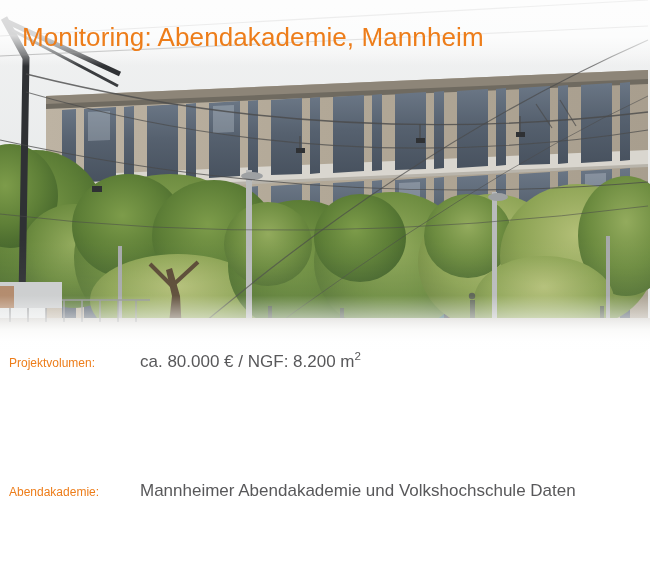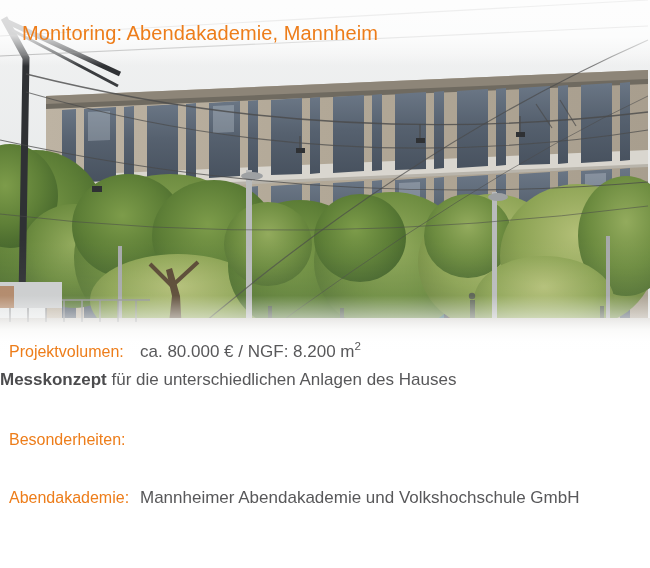--- a/index.html
+++ b/index.html
@@ -56,21 +56,21 @@
         rgba(255,255,255,0.40) 82%,
         rgba(255,255,255,0.00) 100%);
     pointer-events: none;
   }
 
   
   .title {
     position: absolute;
     left: 22px;
     top: 22px;
-    font-size: 20px;
+    font-size: 26px;
     font-weight: 400;
     letter-spacing: 0.1px;
     color: #ED7D1A;
     white-space: nowrap;
     z-index: 5;
   }
 
   
   .info {
     position: absolute;
@@ -83,23 +83,24 @@
     display: flex;
     align-items: baseline;
     line-height: 28px;
     min-height: 28px;
   }
   .row .label {
     width: 140px;
     padding-left: 9px;
     flex: 0 0 140px;
     color: #ED7D1A;
-    font-size: 16px;
+    font-size: 12px;
     font-weight: 400;
     white-space: nowrap;
+    margin-top: 11px;
   }
   .row .value {
     color: #58585A;
     font-size: 17px;
     font-weight: 400;
     white-space: nowrap;
   }
   .row .value b { font-weight: 700; color: #4c4c4e; }
   .row.indent .label { visibility: hidden; }
 
@@ -350,33 +351,28 @@
   <div class="title">Monitoring: Abendakademie, Mannheim</div>
 
   <div class="info">
 
     <div class="row">
       <span class="label">Projektvolumen:</span>
       <span class="value"><span>ca. 80.000 € / NGF: 8.200 m</span><sup>2</sup></span>
     </div>
 
     <div class="row">
-      <span class="value"><b>Messkonzept</b><span> für die unterschiedlichen Anlagen des Hauses</span></span>
     </div>
 
 
     <div class="spacer-a"></div>
 
-    <div class="row">
-      <span class="label">Besonderheiten:</span>
-      <span class="value"></span>
-    </div>
 
     <div class="spacer-b"></div>
 
 
     <div class="row">
       <span class="label">Abendakademie:</span>
-      <span class="value">Mannheimer Abendakademie und Volkshochschule GmbH</span>
+      <span class="value">Mannheimer Abendakademie und Volkshochschule Daten</span>
     </div>
 
   </div>
 </div>
 
 </body></html>

